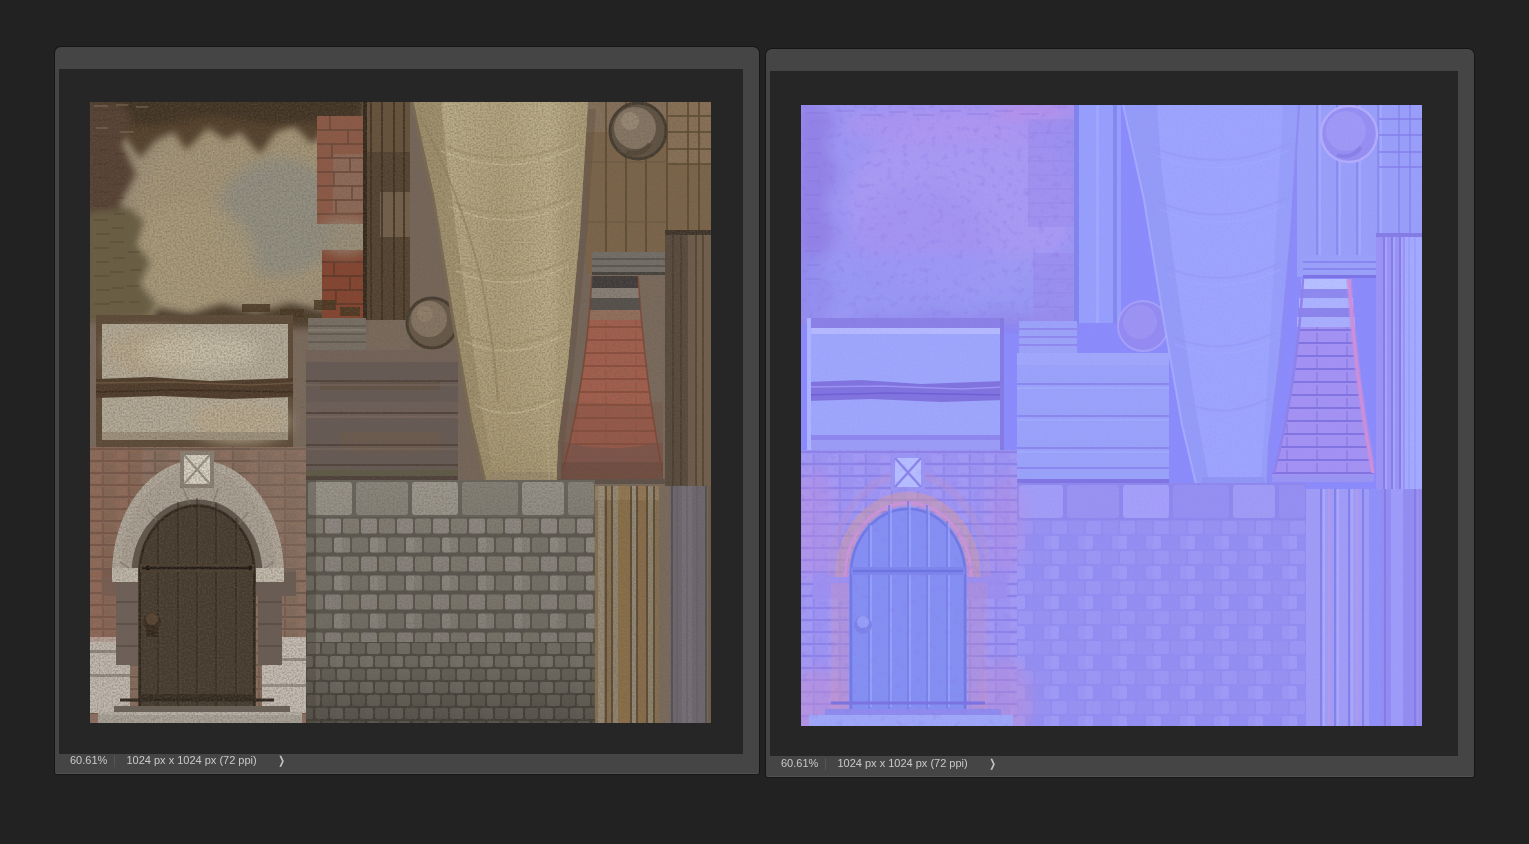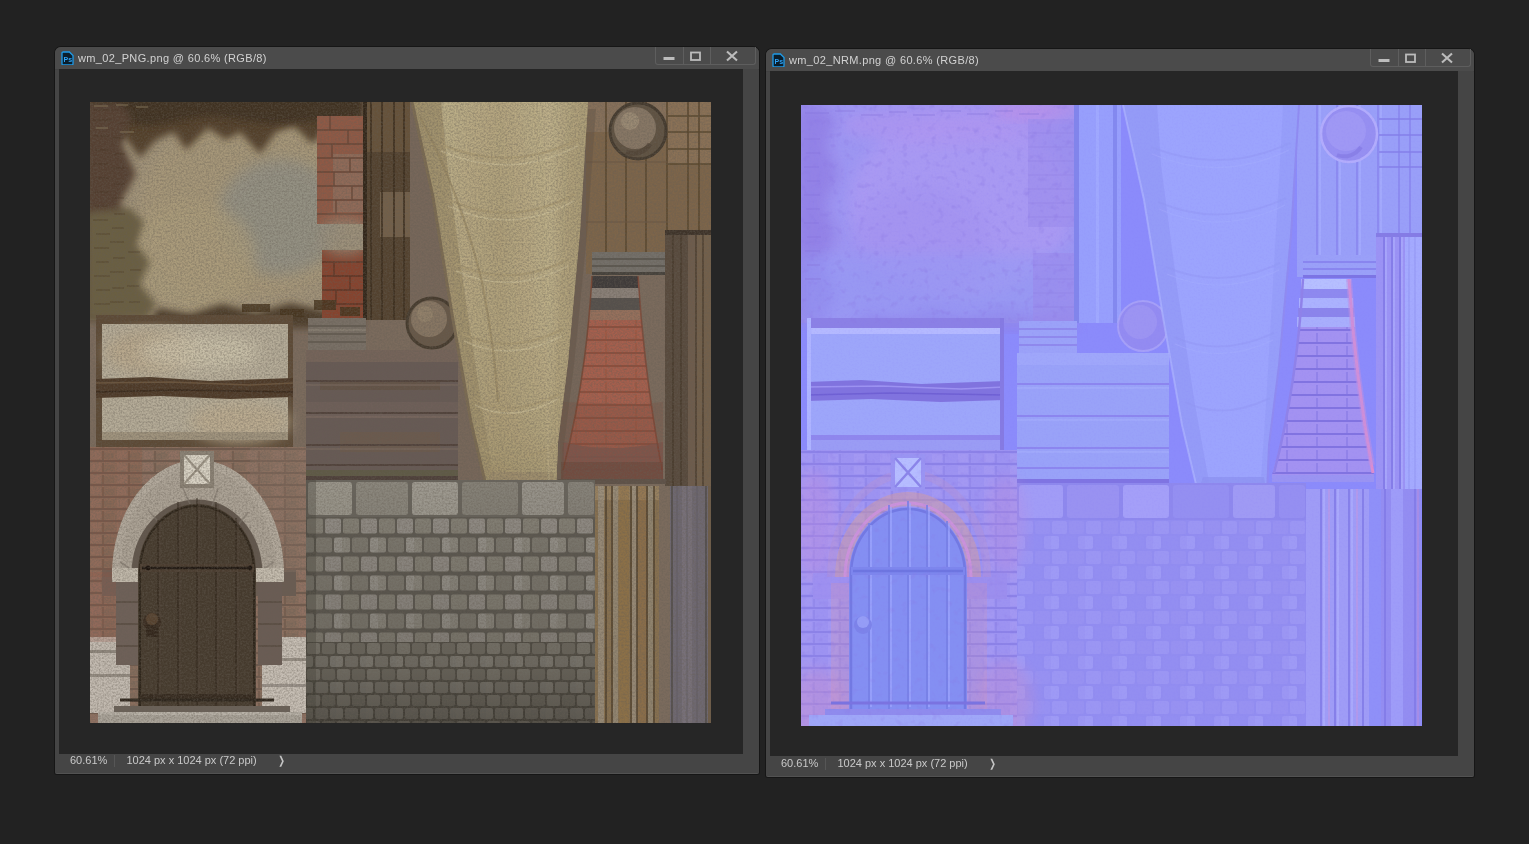--- a/index.html
+++ b/index.html
@@ -10,36 +10,20 @@
 .btns{position:absolute;top:0;right:3px;width:101px;height:18px;border:1px solid #5e5e5e;border-top:none;border-radius:0 0 3px 3px;box-sizing:border-box}
 .btns i{position:absolute;top:0;bottom:0}
 .bsep{width:1px;background:#5e5e5e}
 .canvas{position:absolute;background:#262626}
 .status{position:absolute;font-size:11px;color:#c9c9c9;white-space:nowrap}
 .chev{display:inline-block;transform:scaleX(.72);font-size:11px;color:#c5c5c5}
 </style></head>
 <body>
 
 <div class="win" style="left:55px;top:47px;width:704px;height:726px">
-  <div class="tb">
-    <svg class="psic" viewBox="0 0 13 14">
-      <path d="M1 2.2 Q1 1 2.2 1 h6.2 l3.6 3.6 v8.2 q0 1.2 -1.2 1.2 h-8.6 q-1.2 0 -1.2 -1.2 z" fill="#0a1e2c" stroke="#1e9be8" stroke-width="1.3"></path>
-      <text x="2.6" y="10.8" font-size="7" font-weight="bold" fill="#2fa3f7" font-family="Liberation Sans">Ps</text>
-    </svg>
-    <div class="title">wm_02_PNG.png @ 60.6% (RGB/8)</div>
-    <div class="btns">
-      <i class="bsep" style="left:27px"></i>
-      <i class="bsep" style="left:54px"></i>
-      <svg style="position:absolute;left:0;top:0;width:99px;height:17px" viewBox="0 0 99 17">
-        <rect x="7.5" y="10" width="11" height="3" fill="#bcbcbc"></rect>
-        <rect x="35" y="5.5" width="9" height="7.5" fill="none" stroke="#bcbcbc" stroke-width="1.8"></rect>
-        <path d="M71 4.5 L81 13.5 M81 4.5 L71 13.5" stroke="#bcbcbc" stroke-width="2.1"></path>
-      </svg>
-    </div>
-  </div>
   <div class="canvas" style="left:4px;top:22px;width:684px;height:685px"></div>
 
   <div style="position:absolute;right:1px;top:22px;width:15px;bottom:3px;background:#454545"></div>
   <div class="status" style="left:4px;bottom:5px;height:14px">
     <span style="margin-left:11px">60.61%</span>
     <span style="display:inline-block;width:1px;height:12px;background:#565656;vertical-align:middle;margin:0 0 0 4px"></span>
     <span style="margin-left:8px">1024 px x 1024 px (72 ppi)</span>
     <span class="chev" style="margin-left:17px">❯</span>
   </div>
   <div id="imgL" style="position:absolute;left:35px;top:55px;width:621px;height:621px;background:#7b6b5d">
@@ -367,36 +351,20 @@
       <path d="M587,384 V621 M597,384 V621 M607,384 V621" stroke="#5d5860" stroke-width="1" opacity=".7"></path>
       <rect x="618" y="384" width="3" height="237" fill="#6e5c48"></rect>
     </g>
 
     <rect x="0" y="0" width="621" height="621" filter="url(#grainL)" opacity="0.55"></rect>
   </svg>
   </div>
 </div>
 
 <div class="win" style="left:766px;top:49px;width:708px;height:727px">
-  <div class="tb">
-    <svg class="psic" viewBox="0 0 13 14">
-      <path d="M1 2.2 Q1 1 2.2 1 h6.2 l3.6 3.6 v8.2 q0 1.2 -1.2 1.2 h-8.6 q-1.2 0 -1.2 -1.2 z" fill="#0a1e2c" stroke="#1e9be8" stroke-width="1.3"></path>
-      <text x="2.6" y="10.8" font-size="7" font-weight="bold" fill="#2fa3f7" font-family="Liberation Sans">Ps</text>
-    </svg>
-    <div class="title">wm_02_NRM.png @ 60.6% (RGB/8)</div>
-    <div class="btns">
-      <i class="bsep" style="left:27px"></i>
-      <i class="bsep" style="left:54px"></i>
-      <svg style="position:absolute;left:0;top:0;width:99px;height:17px" viewBox="0 0 99 17">
-        <rect x="7.5" y="10" width="11" height="3" fill="#bcbcbc"></rect>
-        <rect x="35" y="5.5" width="9" height="7.5" fill="none" stroke="#bcbcbc" stroke-width="1.8"></rect>
-        <path d="M71 4.5 L81 13.5 M81 4.5 L71 13.5" stroke="#bcbcbc" stroke-width="2.1"></path>
-      </svg>
-    </div>
-  </div>
   <div class="canvas" style="left:4px;top:22px;width:688px;height:685px"></div>
   <div style="position:absolute;right:1px;top:22px;width:15px;bottom:3px;background:#454545"></div>
   <div class="status" style="left:4px;bottom:5px;height:14px">
     <span style="margin-left:11px">60.61%</span>
     <span style="display:inline-block;width:1px;height:12px;background:#565656;vertical-align:middle;margin:0 0 0 4px"></span>
     <span style="margin-left:8px">1024 px x 1024 px (72 ppi)</span>
     <span class="chev" style="margin-left:17px">❯</span>
   </div>
   <div id="imgR" style="position:absolute;left:35px;top:56px;width:621px;height:621px;background:#8a8afb">
   <svg width="621" height="621" viewBox="0 0 621 621" style="position:absolute;left:0;top:0">

